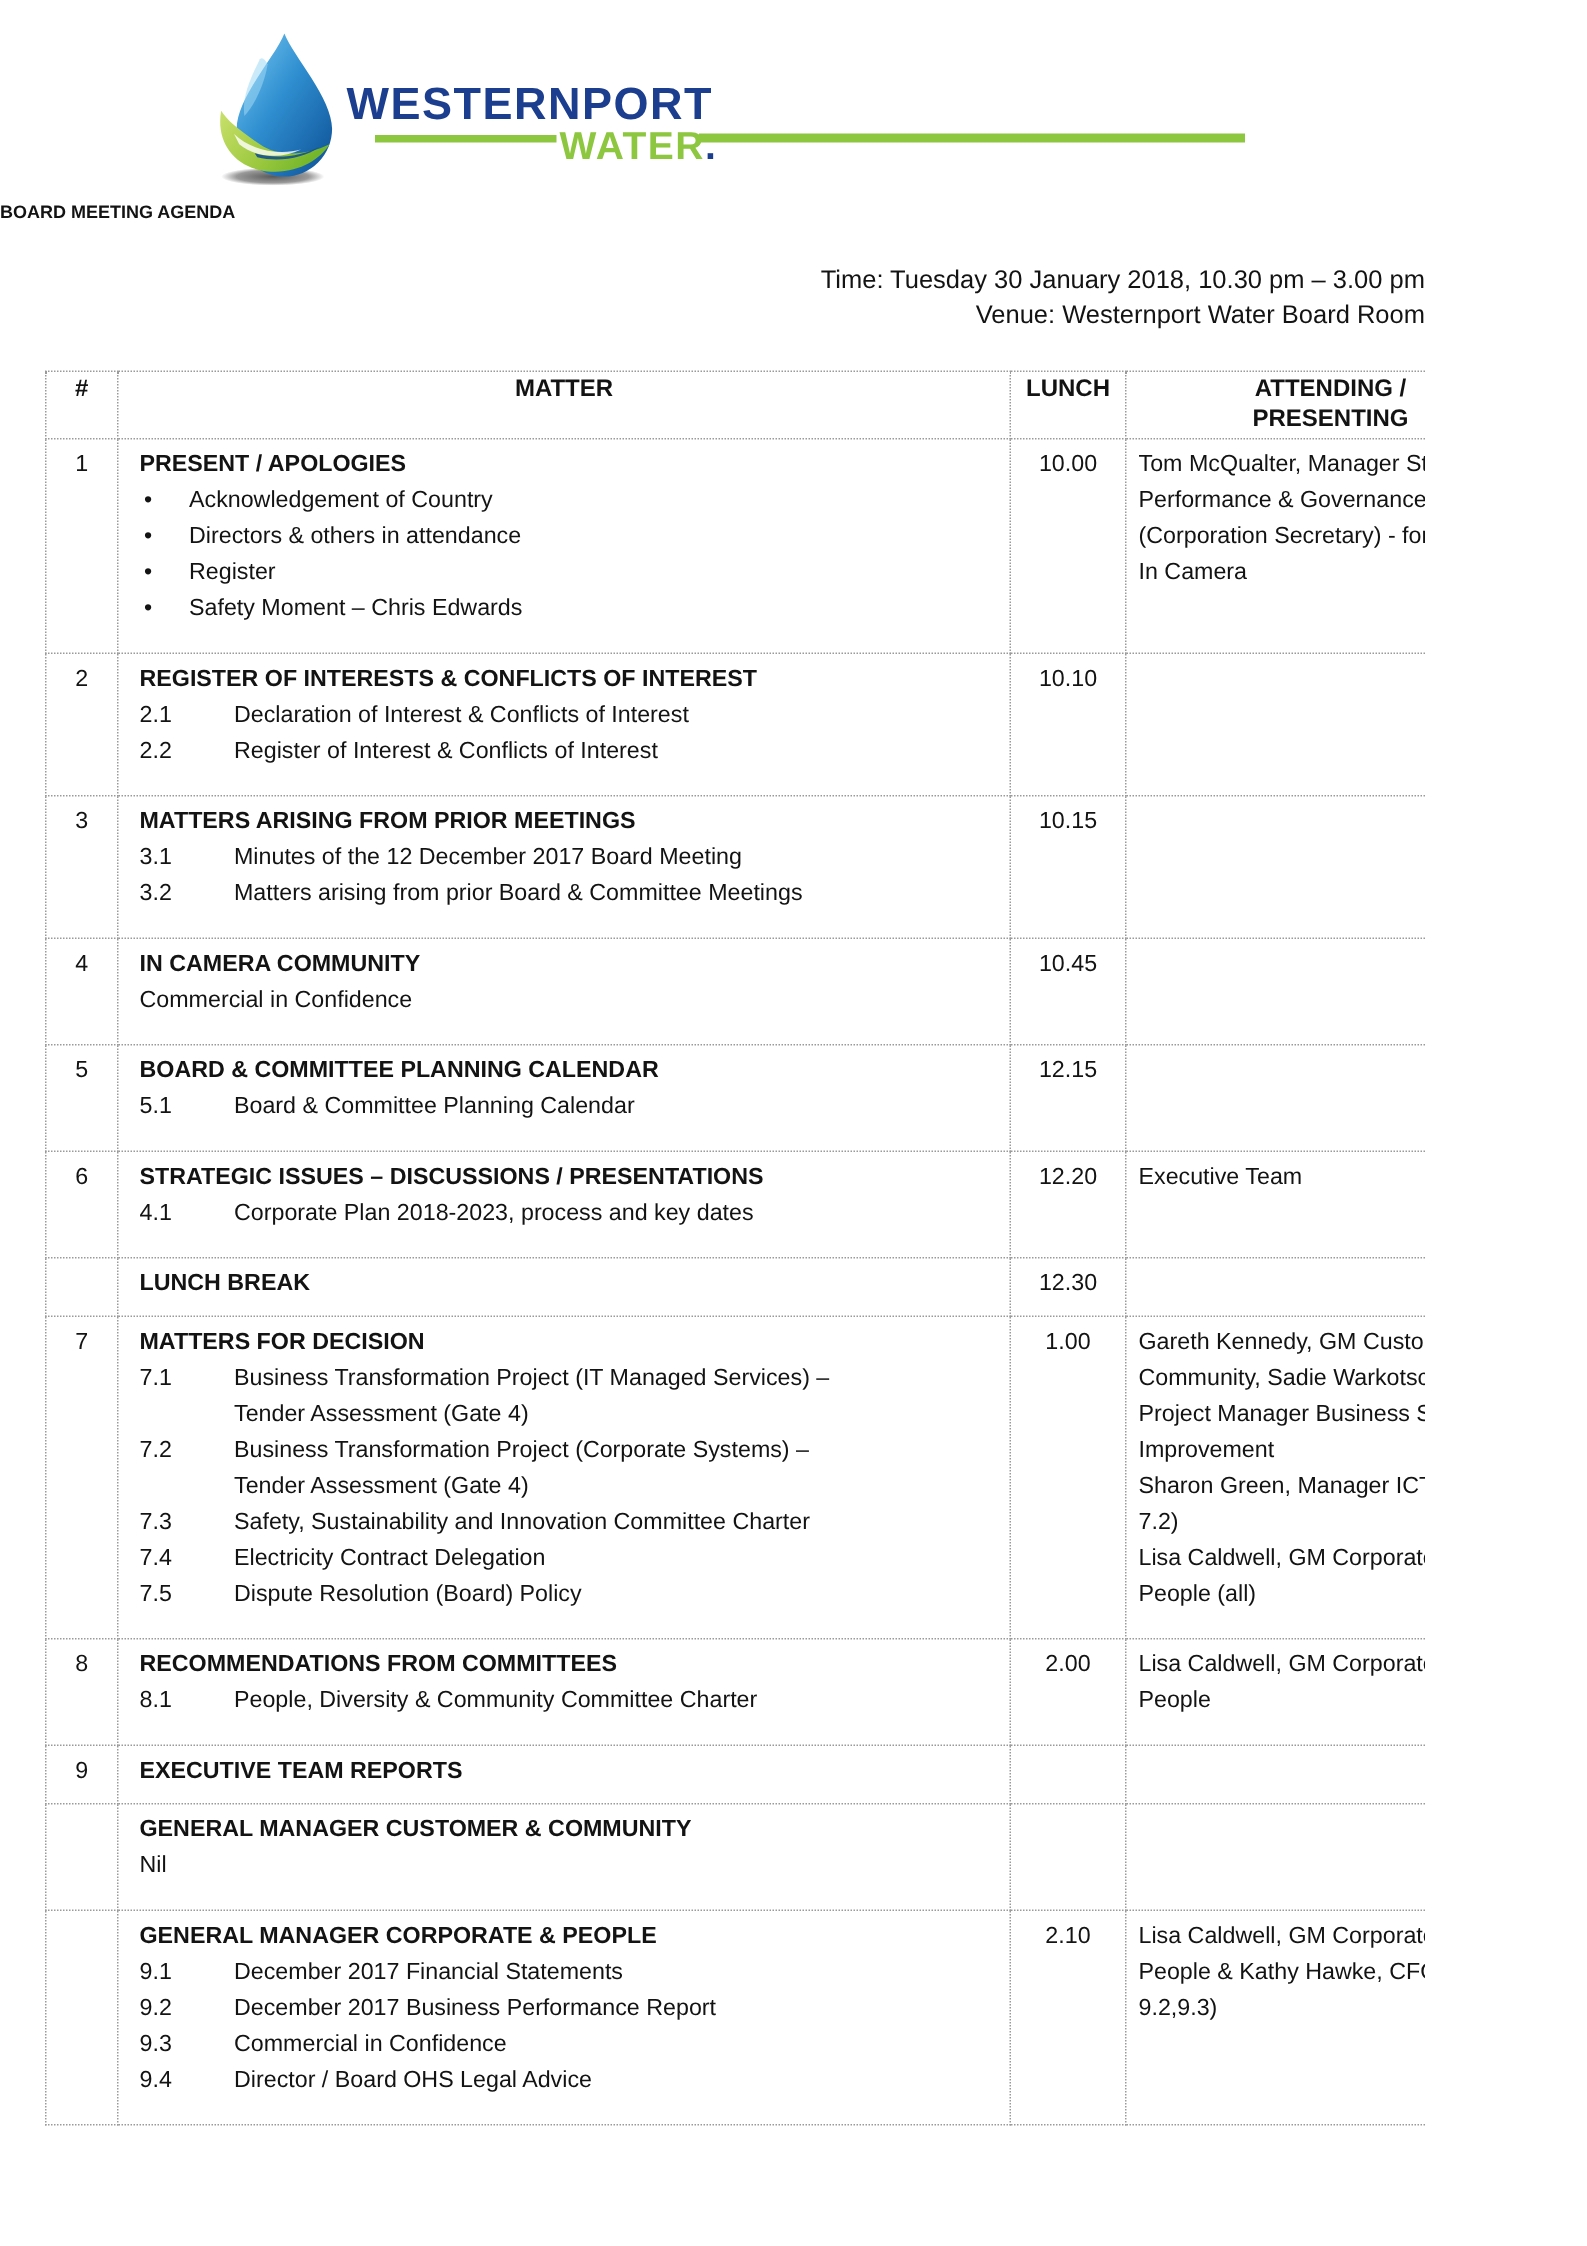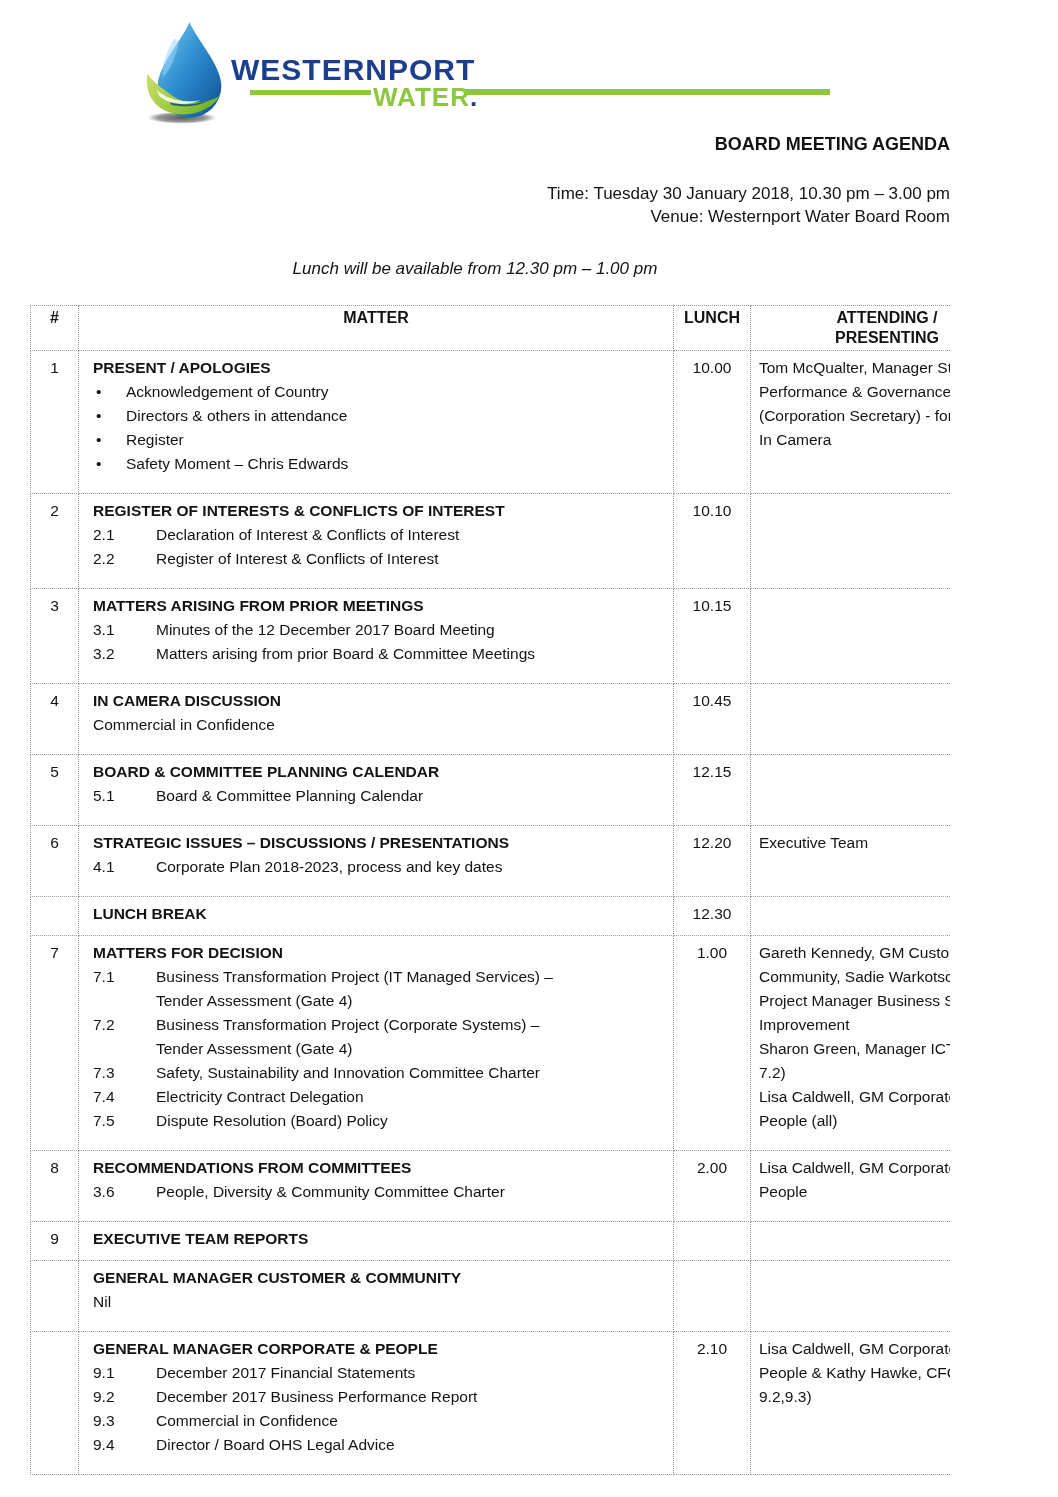--- a/index.html
+++ b/index.html
@@ -26,21 +26,21 @@
   .gbar-left  { left: 250px; top: 90px; width: 121px; height: 5px; }
   .gbar-right { left: 466px; top: 89px; width: 364px; height: 6px; }
   .brand-line2 {
     position: absolute; left: 373px; top: 82px;
     font-size: 26px; font-weight: 700; letter-spacing: 1px;
     color: var(--green);
   }
   .brand-dot { color: var(--navy); }
 
   
-  .doc-title { text-align: right; font-size: 18px; font-weight: 700; margin: 6px 0 0; }
+  .doc-title { text-align: left; font-size: 12px; font-weight: 700; margin: 6px 0 0; }
   .meta-block { margin-top: 27px; }
   .meta-line { text-align: right; font-size: 17px; line-height: 23px; margin: 0; }
   .lunch-note { text-align: center; font-size: 17px; font-style: italic; margin: 31px 0 0; }
 
   
   table.agenda {
     border-collapse: collapse;
     table-layout: fixed;
     width: 993px;
     margin: 26px 0 0 30px;
@@ -107,21 +107,20 @@
     <div class="gbar gbar-right"></div>
   </div>
 
   <h1 class="doc-title">BOARD MEETING AGENDA</h1>
 
   <div class="meta-block">
     <p class="meta-line">Time: Tuesday 30 January 2018, 10.30 pm – 3.00 pm</p>
     <p class="meta-line">Venue: Westernport Water Board Room</p>
   </div>
 
-  <p class="lunch-note">Lunch will be available from 12.30 pm – 1.00 pm</p>
 
   <table class="agenda">
     <colgroup>
       <col class="c-num">
         <col class="c-matter">
         <col class="c-time">
         <col class="c-att">
     </colgroup>
     <thead>
       <tr>
@@ -187,21 +186,21 @@
               <span class="sub-num">3.2</span>
               <span class="sub-text">Matters arising from prior Board &amp; Committee Meetings</span>
             </div>
           </td>
           <td class="col-time">10.15</td>
           <td class="col-att"></td>
         </tr>
         <tr>
           <td class="col-num">4</td>
           <td class="col-matter">
-            <div class="row-title">IN CAMERA DISCUSSION</div>
+            <div class="row-title">IN CAMERA COMMUNITY</div>
             <div class="row-note">Commercial in Confidence</div>
           </td>
           <td class="col-time">10.45</td>
           <td class="col-att"></td>
         </tr>
         <tr>
           <td class="col-num">5</td>
           <td class="col-matter">
             <div class="row-title">BOARD &amp; COMMITTEE PLANNING CALENDAR</div>
             <div class="sub-row">
@@ -266,21 +265,21 @@
             <p class="att-p">Gareth Kennedy, GM Customer &amp; Community, Sadie Warkotsch, Project Manager Business System Improvement</p>
             <p class="att-p">Sharon Green, Manager ICT &amp;7.1 &amp; 7.2)</p>
             <p class="att-p">Lisa Caldwell, GM Corporate &amp; People (all)</p>
           </td>
         </tr>
         <tr>
           <td class="col-num">8</td>
           <td class="col-matter">
             <div class="row-title">RECOMMENDATIONS FROM COMMITTEES</div>
             <div class="sub-row">
-              <span class="sub-num">3.6</span>
+              <span class="sub-num">8.1</span>
               <span class="sub-text">People, Diversity &amp; Community Committee Charter</span>
             </div>
           </td>
           <td class="col-time">2.00</td>
           <td class="col-att">
             <p class="att-p">Lisa Caldwell, GM Corporate &amp; People</p>
           </td>
         </tr>
         <tr>
           <td class="col-num compact">9</td>

